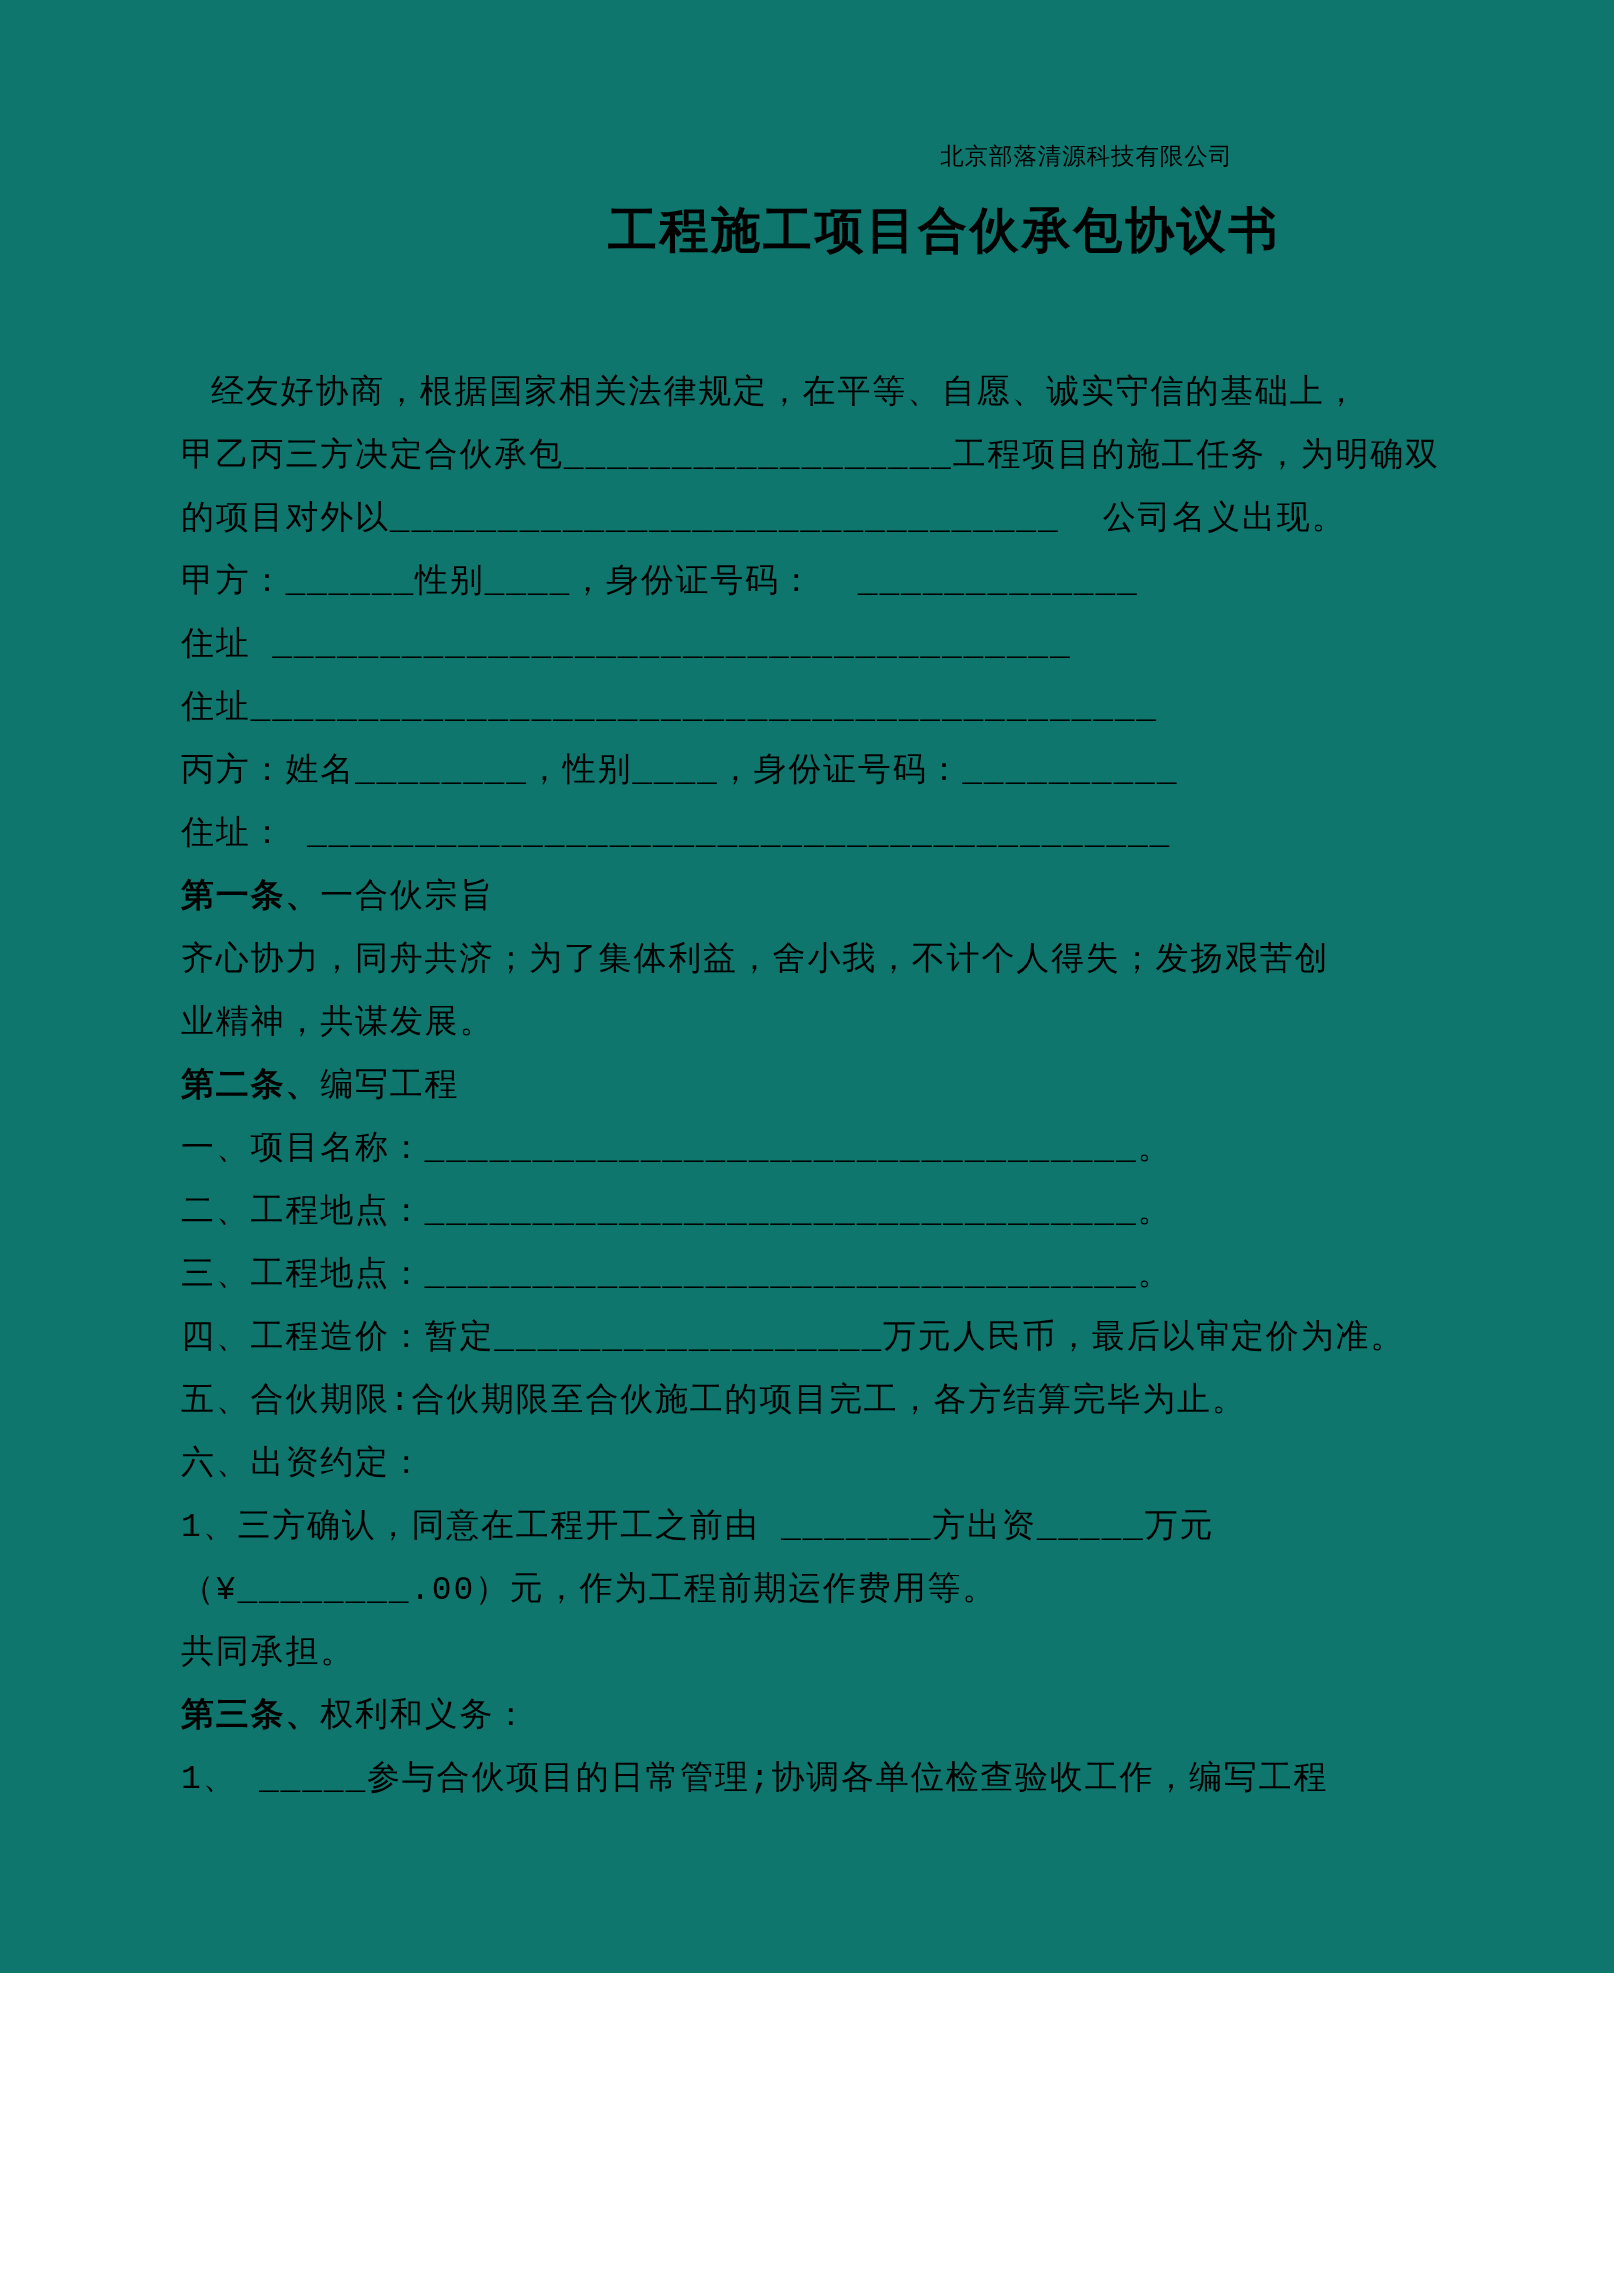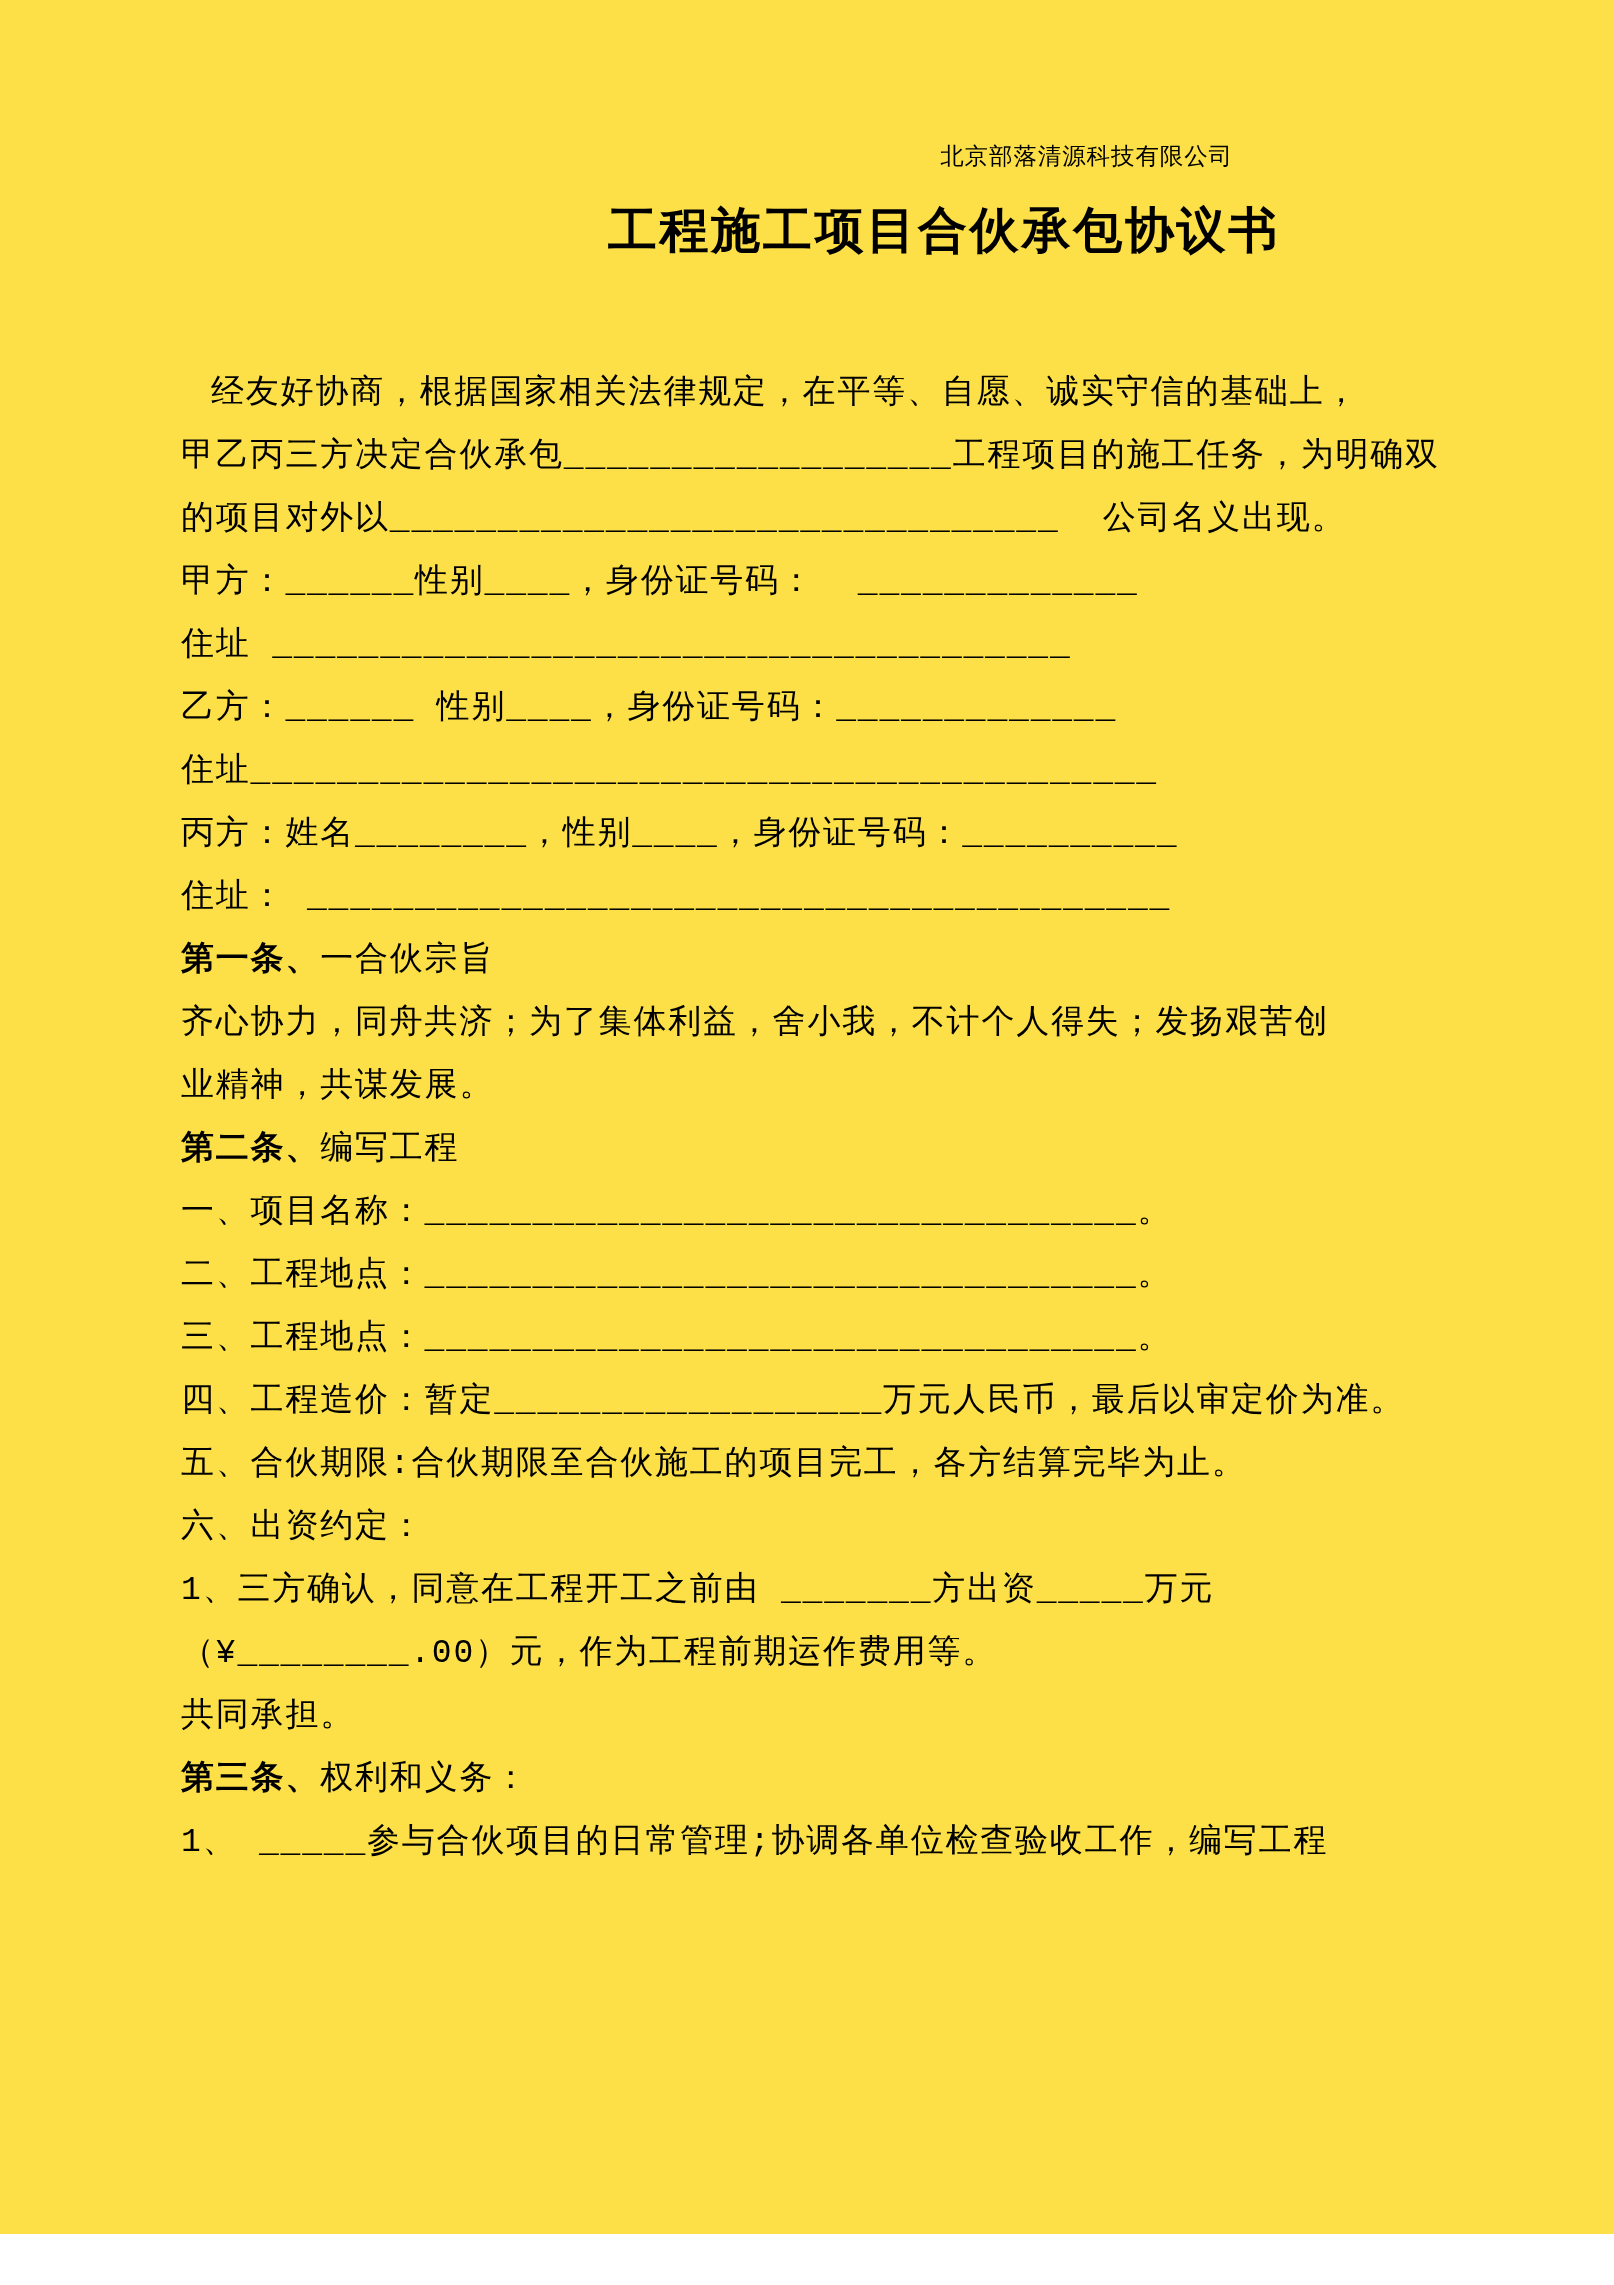--- a/index.html
+++ b/index.html
@@ -1,21 +1,21 @@
 <!DOCTYPE html>
 <html style="font-size:14.5px"><head>
 <meta charset="utf-8">
 <style>
   html, body { margin: 0; padding: 0; background: #ffffff; }
   .page {
     position: relative;
     width: 1615px;
-    height: 2234px;
+    height: 1973px;
     box-sizing: border-box;
-    background: #fde047;
+    background: #0f766e;
     color: #000000;
     padding: 136px 190px 0 181px;
     font-family: "Liberation Serif", "DejaVu Serif", serif;
     overflow: hidden;
   }
   .company {
     text-align: right;
     padding-right: 192px;
     font-size: 23.5px;
     line-height: 41px;
@@ -58,21 +58,20 @@
   <div class="company">北京部落清源科技有限公司</div>
 
   <div class="title">工程施工项目合伙承包协议书</div>
 
   <p class="intro-first">经友好协商，根据国家相关法律规定，在平等、自愿、诚实守信的基础上，</p>
   <p class="intro">甲乙丙三方决定合伙承包__________________工程项目的施工任务，为明确双</p>
   <p class="intro">的项目对外以_______________________________  公司名义出现。</p>
 
   <p class="party">甲方：______性别____，身份证号码：  _____________</p>
   <p class="party">住址 _____________________________________</p>
-  <p class="party">乙方：______ 性别____，身份证号码：_____________</p>
   <p class="party">住址__________________________________________</p>
   <p class="party">丙方：姓名________，性别____，身份证号码：__________</p>
   <p class="party">住址： ________________________________________</p>
 
   <p class="heading"><span class="num">第一条、</span><span>一合伙宗旨</span></p>
   <p class="purpose-first">齐心协力，同舟共济；为了集体利益，舍小我，不计个人得失；发扬艰苦创</p>
   <p class="purpose-cont">业精神，共谋发展。</p>
 
   <p class="heading"><span class="num">第二条、</span><span>编写工程</span></p>
   <p class="item">一、项目名称：_________________________________。</p>

